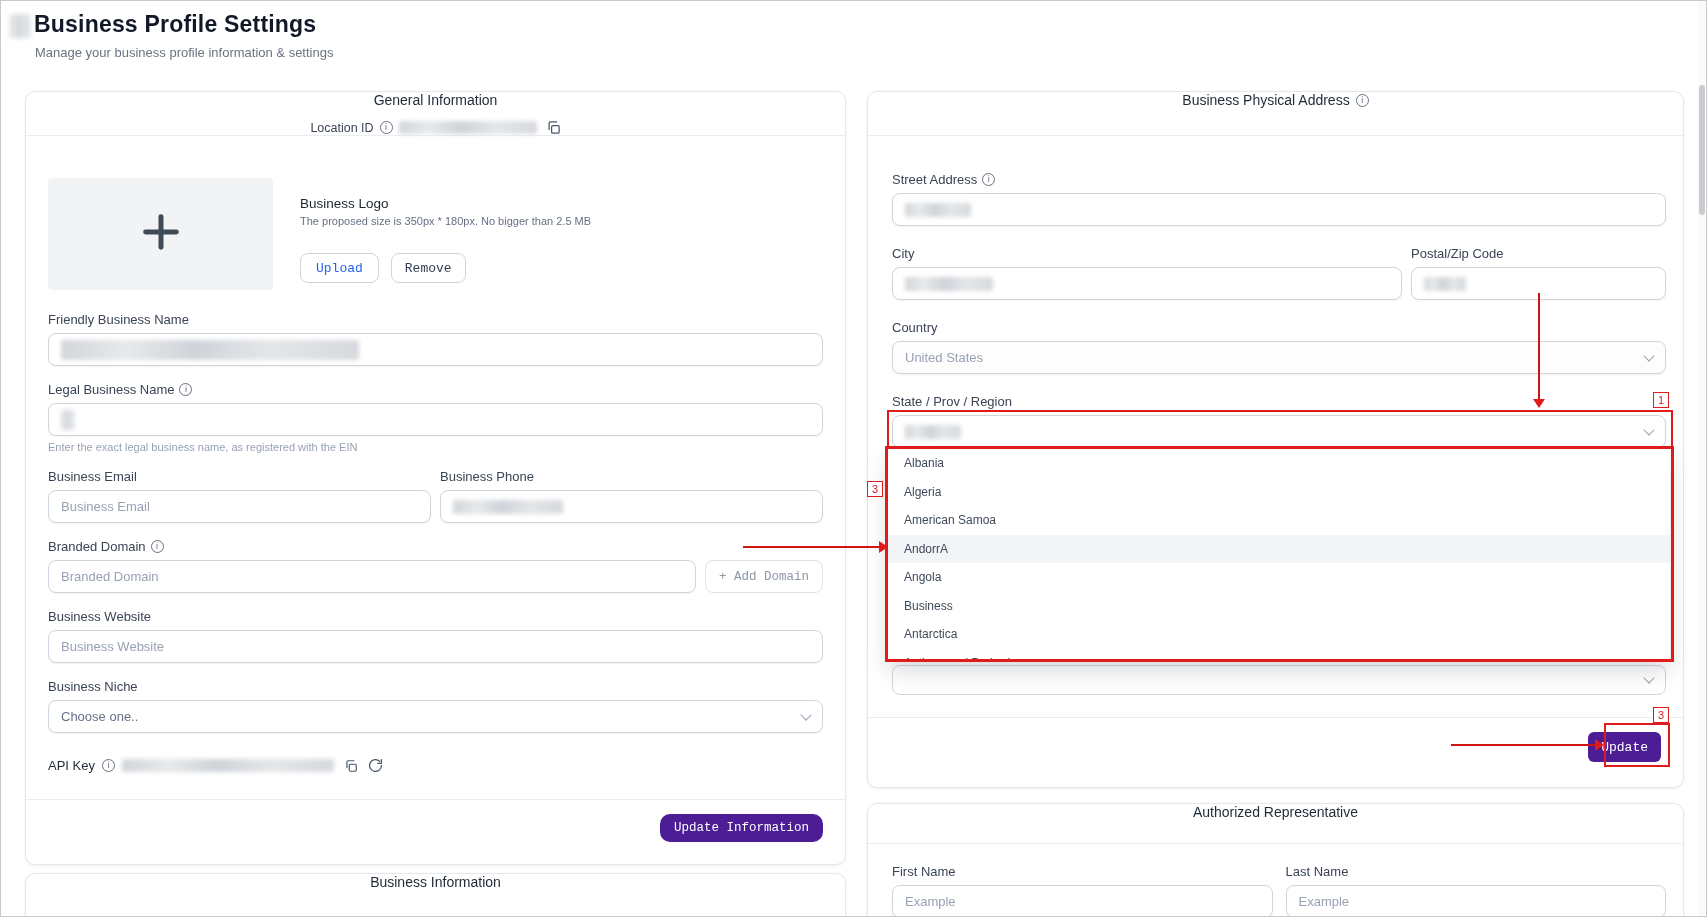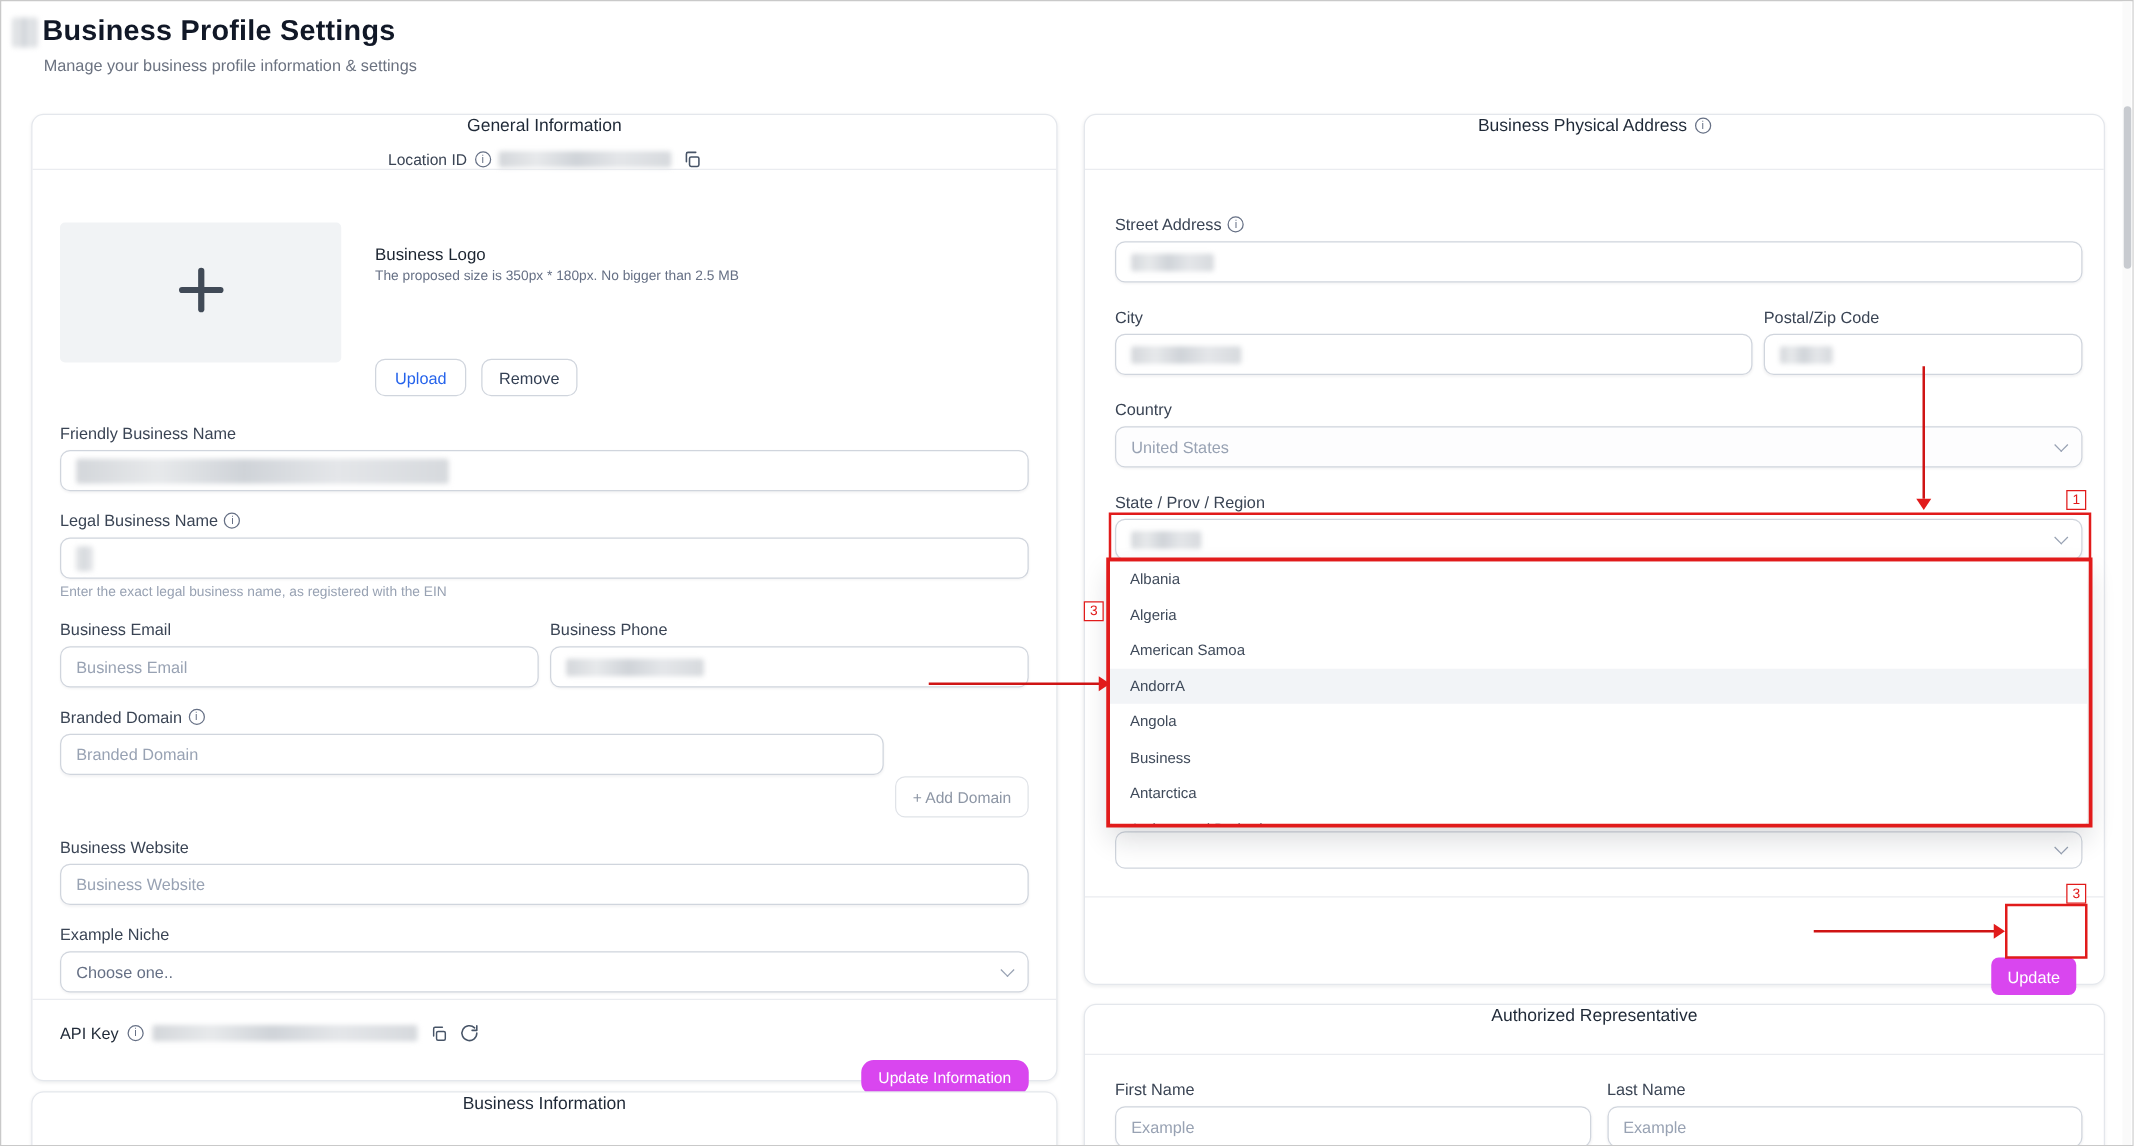--- a/index.html
+++ b/index.html
@@ -45,22 +45,22 @@
           font-style:normal; line-height:1; }
   .redact { background:linear-gradient(90deg,#d3d6da 0%,#e7e9eb 22%,#cfd3d8 45%,#e4e6e9 70%,#d6d9dd 100%);
             filter:blur(2px); border-radius:2px; flex:none; }
   .r-title{width:20px;height:24px} .r-loc{width:138px;height:13px} .r-name{width:298px;height:20px}
   .r-small{width:13px;height:20px} .r-phone{width:110px;height:14px} .r-api{width:212px;height:13px}
   .r-street{width:66px;height:14px} .r-city{width:88px;height:14px} .r-postal{width:42px;height:14px}
   .r-state{width:56px;height:14px}
 
   .btn { display:inline-flex; align-items:center; justify-content:center; border-radius:8px;
          font-size:13px; border:1px solid #d0d5dd; background:#fff; cursor:pointer;
-         font-family:Liberation Sans, sans-serif;margin-top:34px; }
-  .btn-primary { background:#d946ef; border:none; color:#fff; font-weight:500; border-radius:6px; }
+         font-family:Liberation Mono, monospace; }
+  .btn-primary { background:#4c1d95; border:none; color:#fff; font-weight:500; border-radius:6px; }
 
   
   .gen-body { padding:42px 22px 0 22px; }
   .logo-row { display:flex; gap:27px; margin-bottom:22px; }
   .logo-box { width:225px; height:112px; background:#f1f3f5; border-radius:4px;
               display:flex; align-items:center; justify-content:center; cursor:pointer; }
   .logo-meta { padding-top:18px; }
   .logo-name { font-size:13.5px; color:#1b2430; }
   .logo-hint { font-size:11px; color:#667085; margin-top:4px; }
   .logo-btns { display:flex; gap:12px; margin-top:26px; }
@@ -199,21 +199,21 @@
           <button class="btn btn-adddomain">+ Add Domain</button>
         </div>
       </div>
 
       <div class="group">
         <div class="label">Business Website</div>
         <input class="input" type="text" placeholder="Business Website" style="">
       </div>
 
       <div class="group">
-        <div class="label">Example Niche</div>
+        <div class="label">Business Niche</div>
         <div class="input select">
           <span style="color:#667085;">Choose one..</span>
           <span class="chev"></span>
         </div>
       </div>
 
       <div class="api-row">
         <span>API Key</span>
         <span class="info">i</span>
         <span class="redact r-api"></span>

